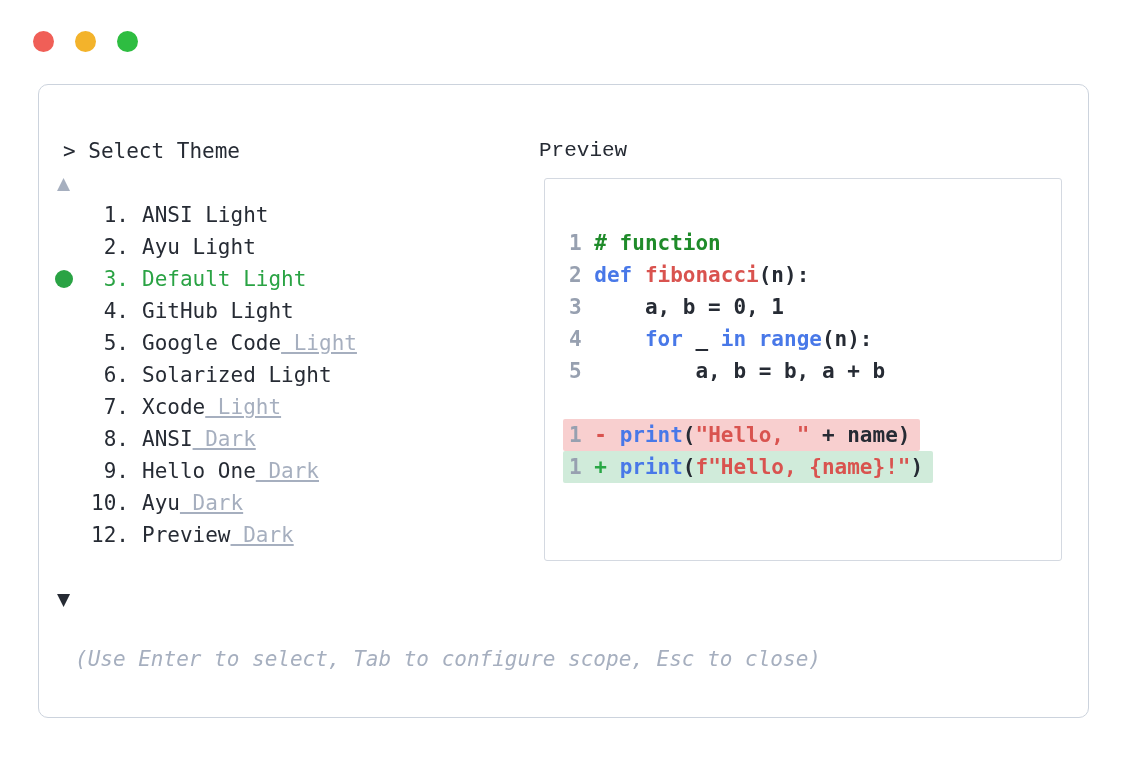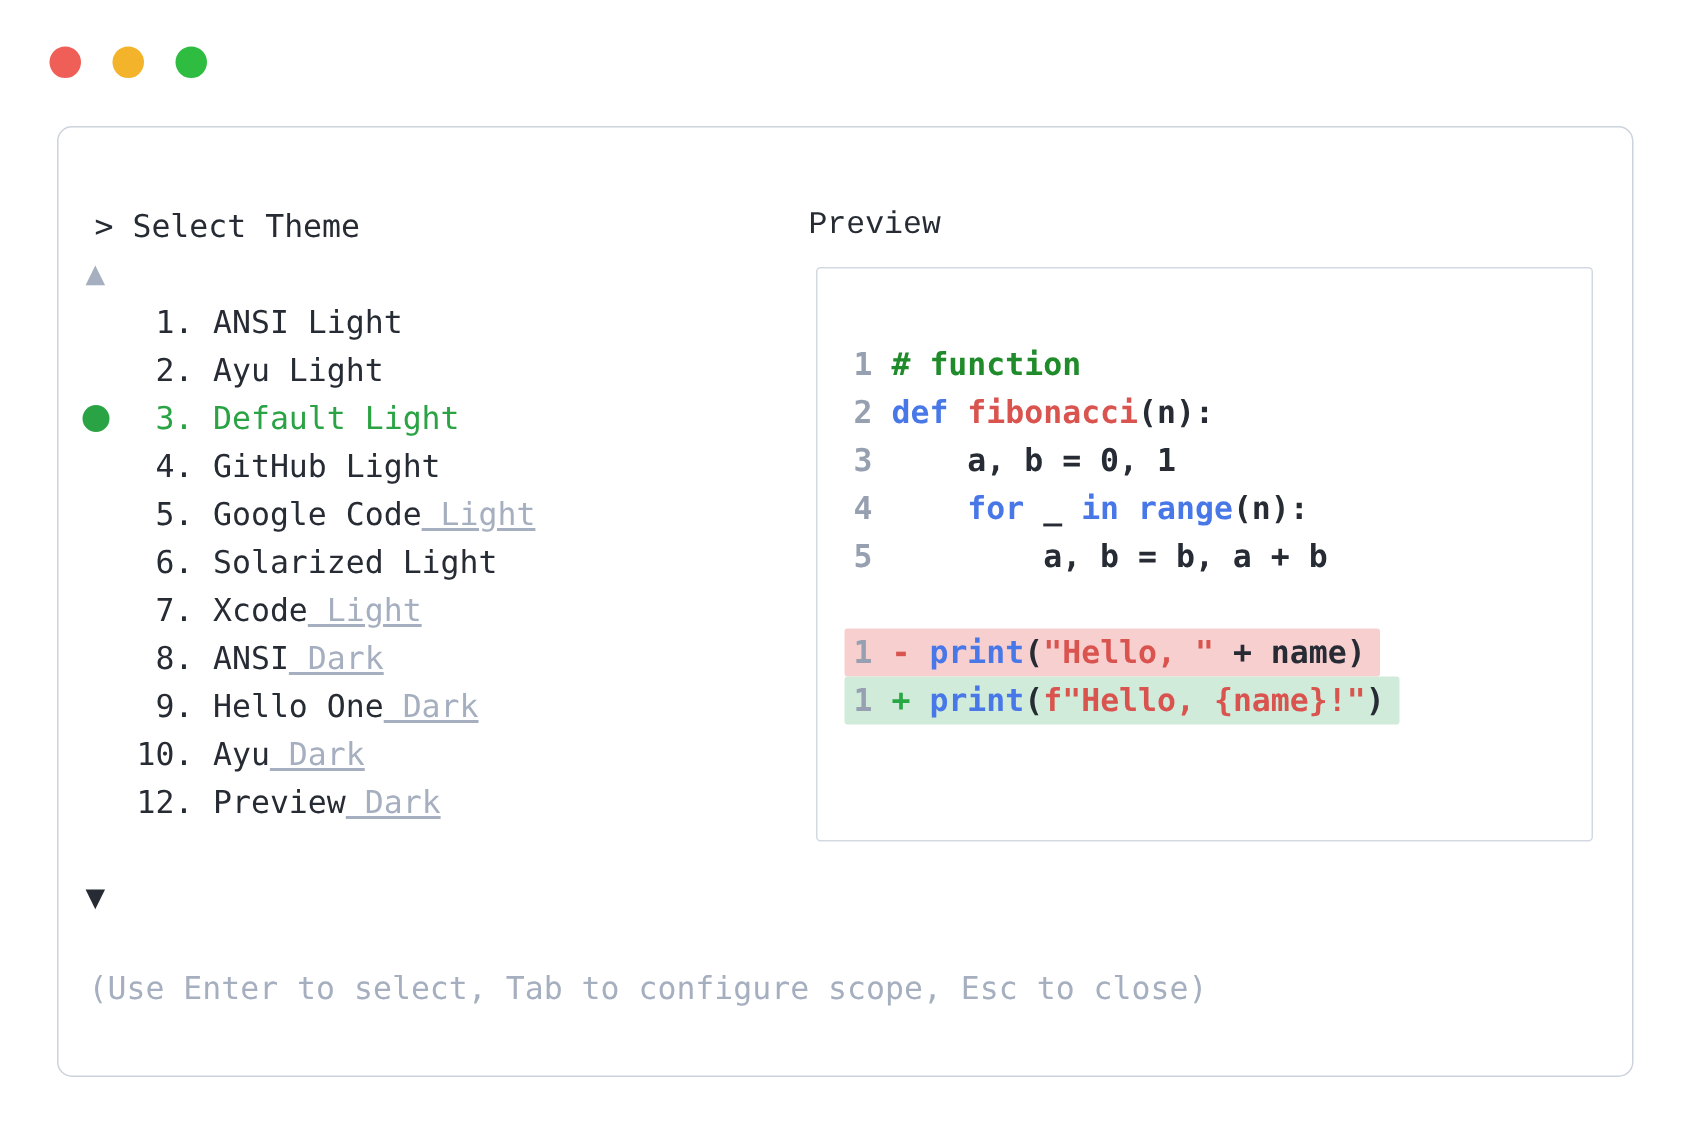--- a/index.html
+++ b/index.html
@@ -56,22 +56,22 @@
   .theme-list { position: absolute; left: 0; top: 114px; width: 490px; }
   .list-row { position: relative; height: 32px; line-height: 32px; cursor: default; }
   .list-row .dot { position: absolute; left: 16px; top: 7px; width: 18px; height: 18px;
                    border-radius: 50%; background: var(--selected-green); display: none; }
   .list-row.selected .dot { display: block; }
   .list-row .num { position: absolute; left: 52px; width: 38px; text-align: right; white-space: pre; }
   .list-row .name { position: absolute; left: 103px; white-space: pre; text-align: center; }
   .list-row .suffix { color: var(--muted); text-decoration: underline; }
   .list-row.selected .num, .list-row.selected .base { color: var(--selected-green); }
 
-  .help { position: absolute; left: 20px; top: 558px; height: 32px; line-height: 32px;
-          color: var(--muted); white-space: pre; }
+  .help { position: absolute; left: 36px; top: 558px; height: 32px; line-height: 32px;
+          color: var(--muted); white-space: pre; font-style: italic; }
 
   
   .preview-label { position: absolute; left: 500px; top: 50px; height: 32px; line-height: 32px; font-family: Liberation Mono, monospace; }
   .preview-box { position: absolute; left: 505px; top: 93px; width: 518px; height: 383px;
                  background: #fff; border: 1.5px solid #d4d9e1; border-radius: 3px; }
   .code-block { position: absolute; left: 0; top: 48px; width: 100%; }
   .code-line { height: 32px; line-height: 32px; white-space: pre; padding-left: 24px; }
   .ln { color: var(--line-number-gray); }
   .hl { display: inline-block; font-weight: bold; }
   .hl-del, .hl-add { margin-left: -6px; padding: 0 10px 0 6px; border-radius: 2px; }

